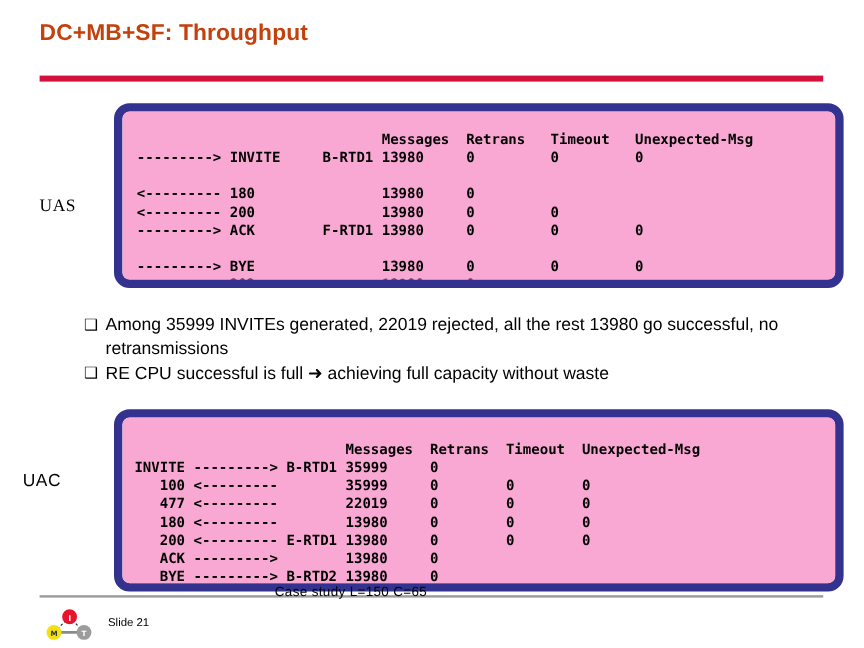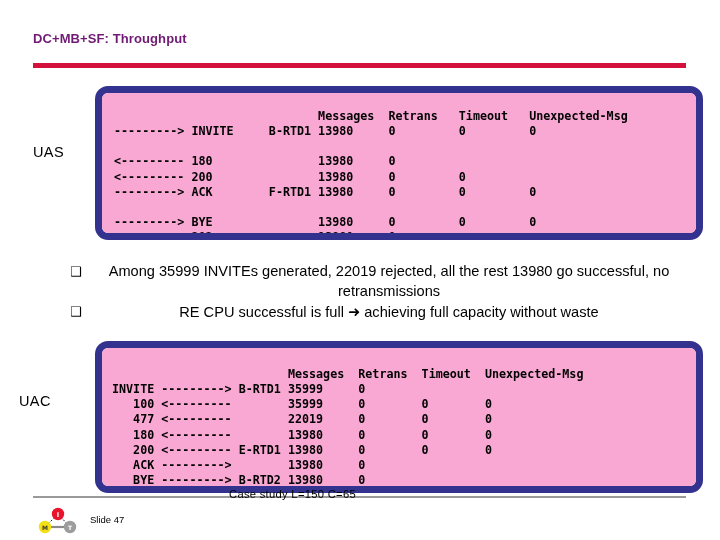--- a/index.html
+++ b/index.html
@@ -12,44 +12,44 @@
     background: #ffffff;
     font-family: "Liberation Sans", sans-serif;
     overflow: hidden;
     position: relative;
   }
 
   
   #slide-title {
     position: absolute;
     left: 33px;
-    top: 31px;
-    font-size: 13px;
+    top: 17px;
+    font-size: 19px;
     font-weight: bold;
-    color: #701a75;
+    color: #c2410c;
     letter-spacing: 0.1px;
     white-space: nowrap;
   }
   #title-rule {
     position: absolute;
     left: 33px;
     top: 63px;
     width: 653px;
     height: 5px;
     background: #D4103C;
   }
 
   
   .side-label {
     position: absolute;
     font-size: 14.5px;
     color: #000000;
     letter-spacing: 0.4px;
   }
-  #label-uas { left: 33px; top: 144px; }
+  #label-uas { left: 33px; top: 164px; font-family: Liberation Serif, serif; }
   #label-uac { left: 19px; top: 393px; }
 
   
   .term-box {
     position: absolute;
     background: #ffffff;
     border: 7px solid #33338F;
     border-radius: 13px;
     box-sizing: border-box;
     overflow: hidden;
@@ -104,21 +104,21 @@
   }
   .bullet-row + .bullet-row { margin-top: 1px; }
   .bullet-glyph {
     width: 18px;
     flex: 0 0 18px;
     font-family: "DejaVu Sans", sans-serif;
     font-size: 13px;
     line-height: 19.5px;
     color: #000000;
   }
-  .bullet-text { flex: 1 1 auto; text-align: center; }
+  .bullet-text { flex: 1 1 auto; }
   .arrow-glyph {
     font-family: "DejaVu Sans", sans-serif;
     font-weight: bold;
   }
 
   
   #footer-rule {
     position: absolute;
     left: 33px;
     top: 496px;
@@ -208,15 +208,15 @@
   <line x1="11" y1="21" x2="24" y2="8" stroke="#222222" stroke-width="1" stroke-dasharray="2 2"></line>
   <line x1="36" y1="21" x2="24" y2="8" stroke="#222222" stroke-width="1" stroke-dasharray="2 2"></line>
   <circle cx="24" cy="8" r="6.2" fill="#E8142C"></circle>
   <circle cx="11" cy="21" r="6.2" fill="#F2E014"></circle>
   <circle cx="36" cy="21" r="6.2" fill="#9C9C9C"></circle>
   <text x="24" y="11.2" font-family="DejaVu Sans, sans-serif" font-size="6.5" fill="#ffffff" text-anchor="middle" font-weight="bold">I</text>
   <text x="11" y="24" font-family="DejaVu Sans, sans-serif" font-size="6" fill="#333333" text-anchor="middle" font-weight="bold">M</text>
   <text x="36" y="24" font-family="DejaVu Sans, sans-serif" font-size="6" fill="#ffffff" text-anchor="middle" font-weight="bold">T</text>
 </svg>
 
-<div id="slide-number">Slide 47</div>
+<div id="slide-number">Slide 21</div>
 
 <div id="footer-caption">Case study L=150 C=65</div>
 
 </body></html>

